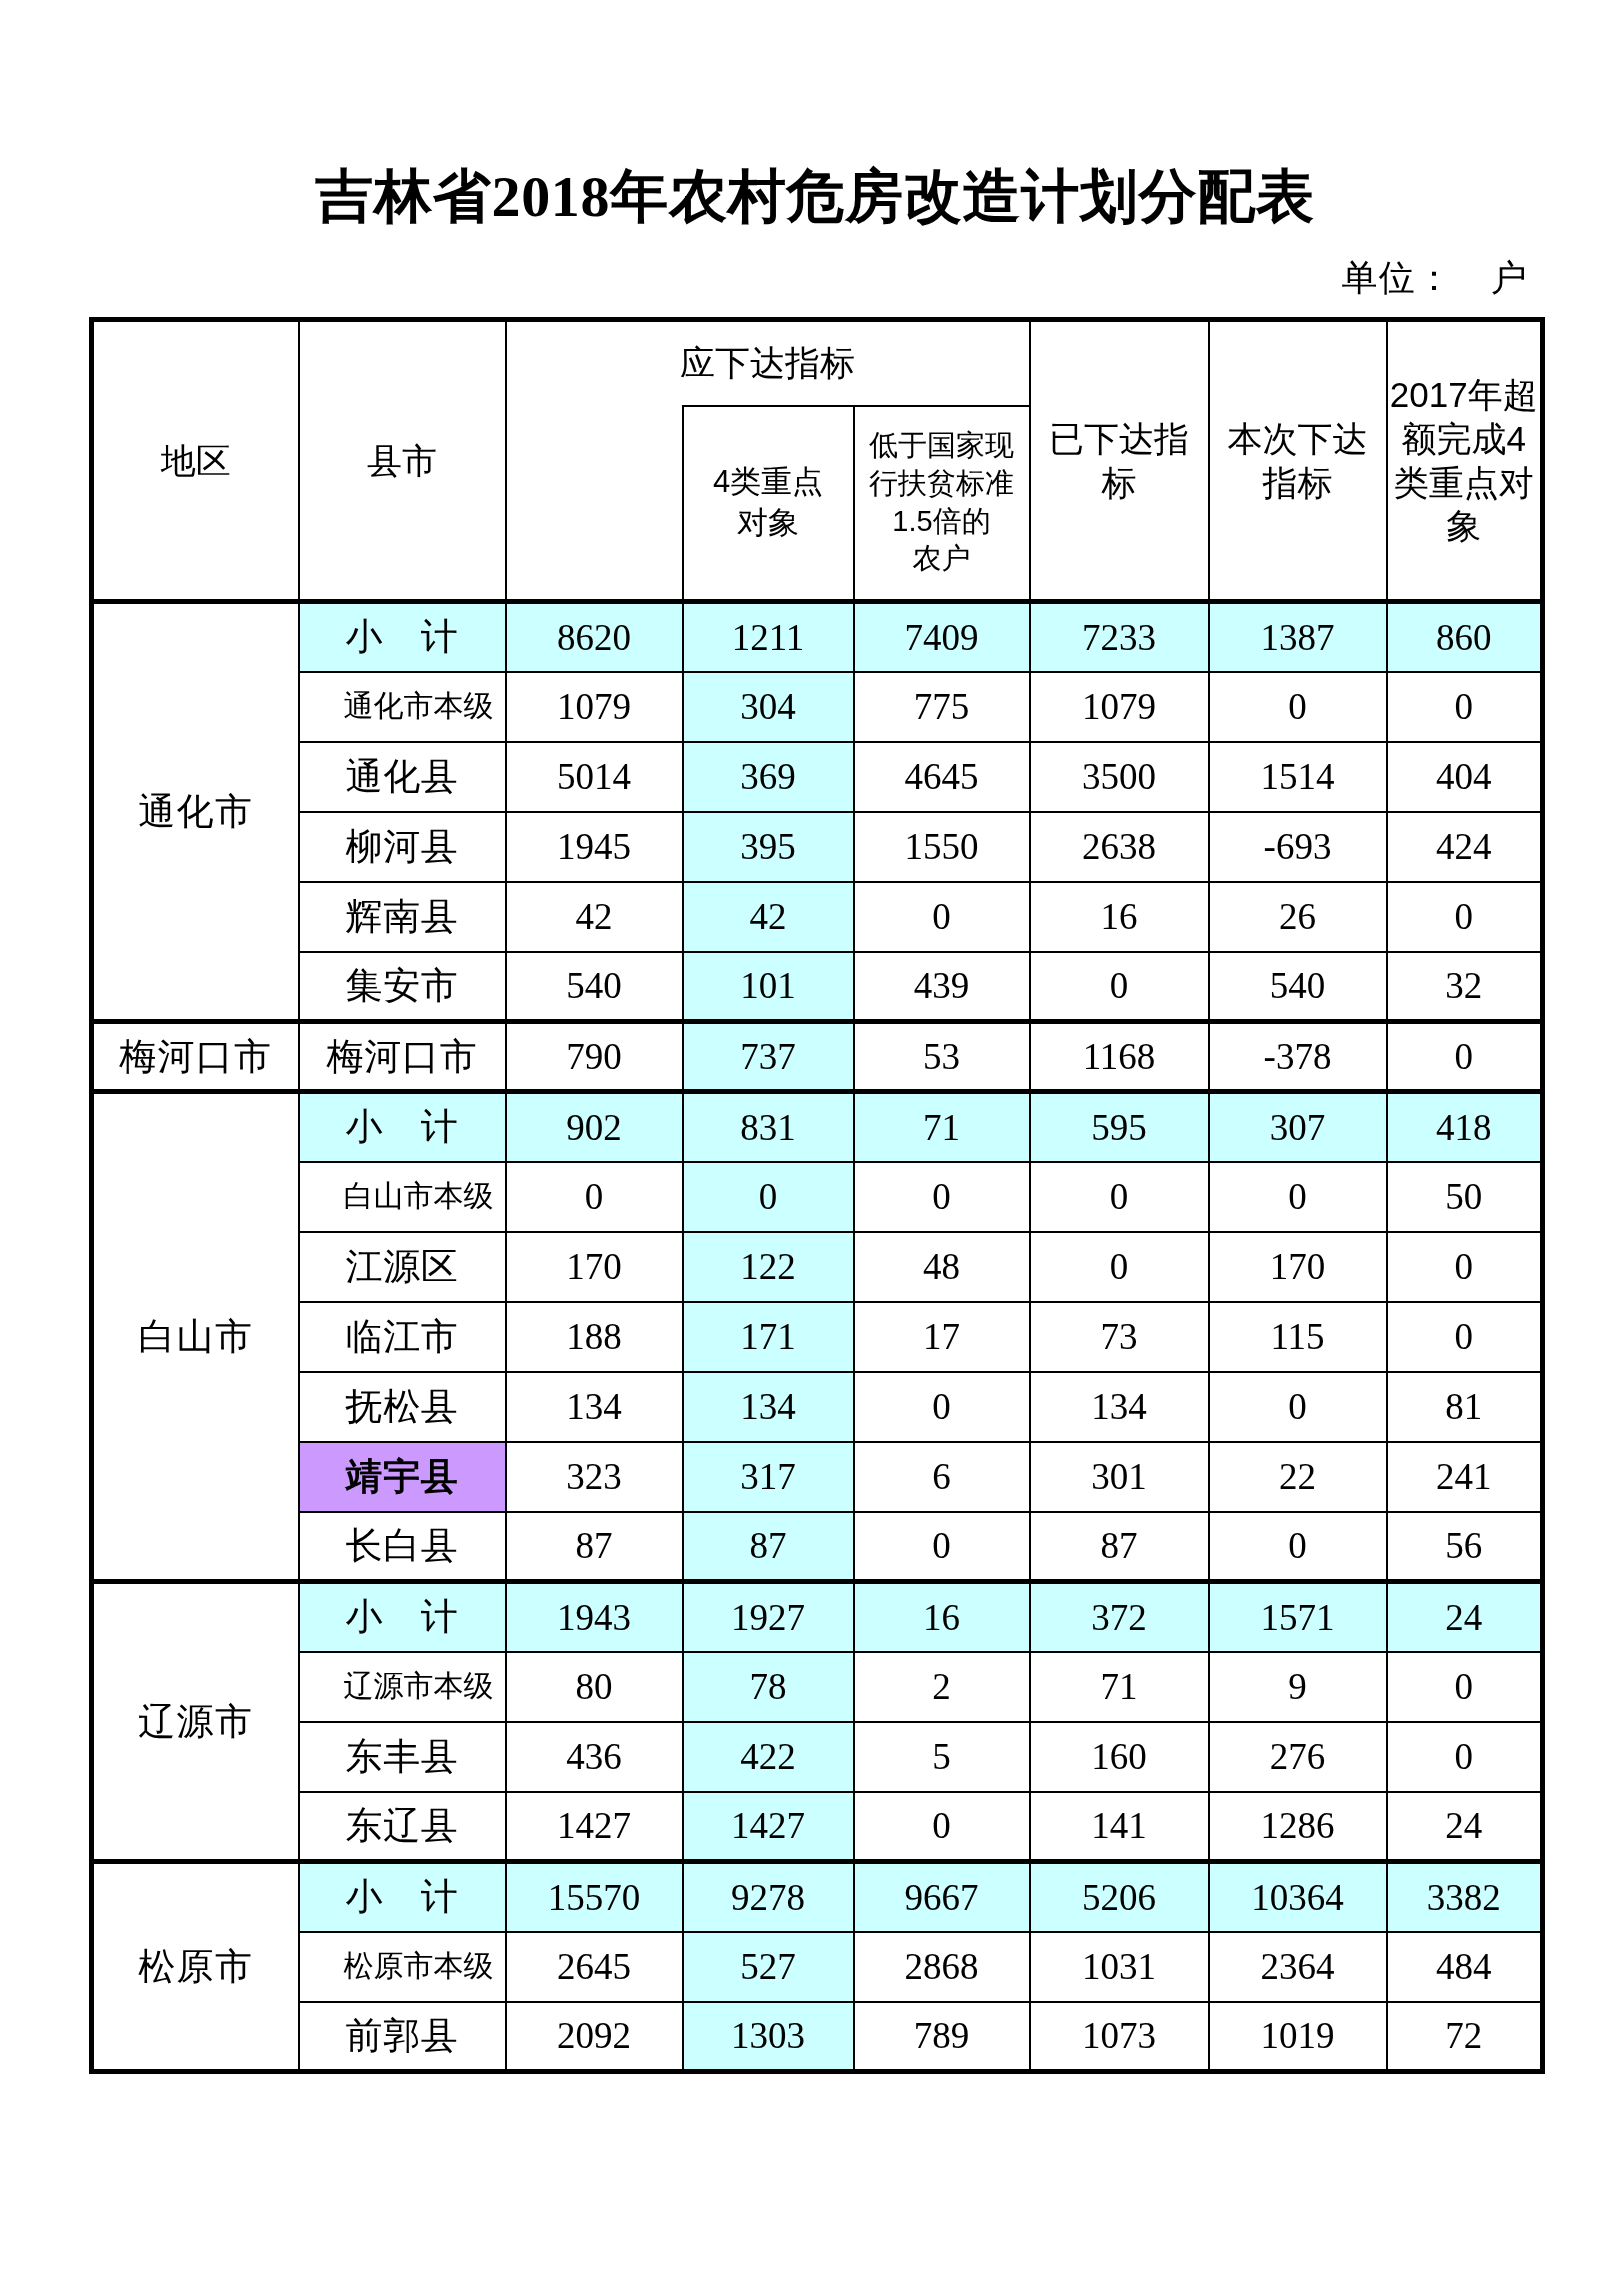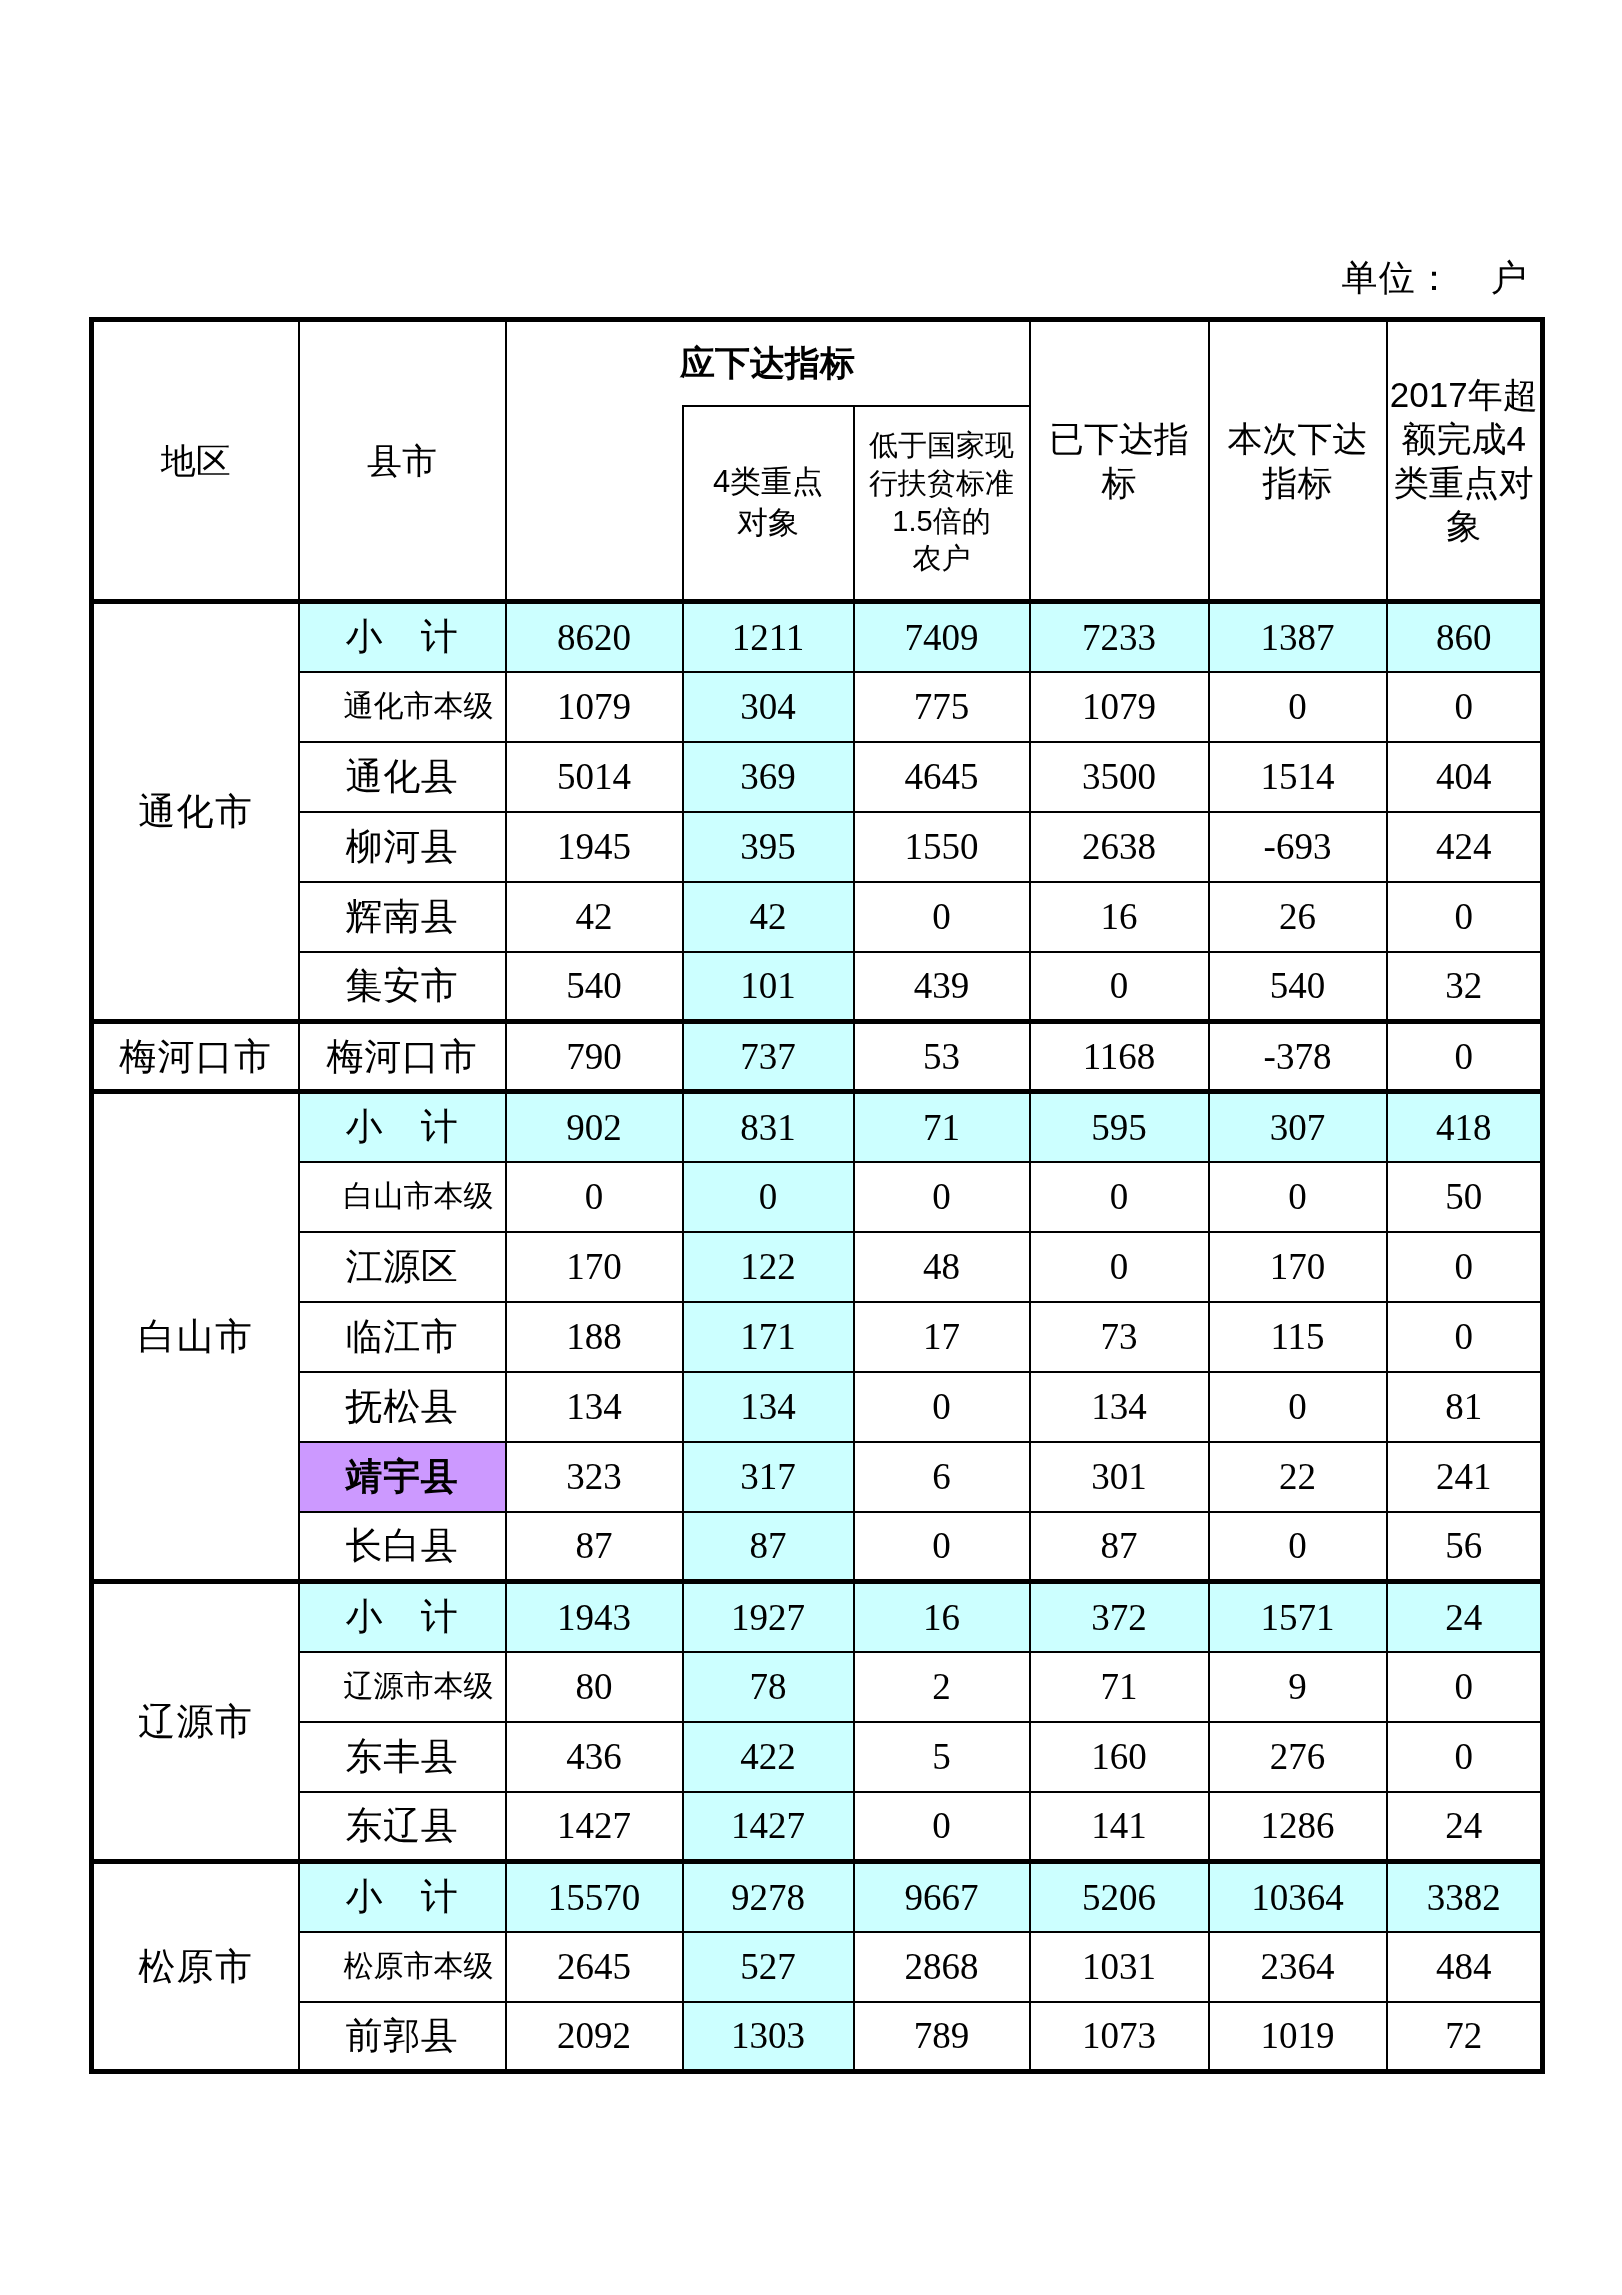--- a/index.html
+++ b/index.html
@@ -19,33 +19,34 @@
   tr.h1{height:86px;}
   tr.h2{height:196px;}
   tbody tr{height:70px;}
   tr.group-start td, tr.group-start th{border-top:5.2px solid #000;}
   .hdr{font-family:"Liberation Sans","DejaVu Sans",sans-serif;font-size:35px;
        line-height:1.25;white-space:pre-line;}
   .hdr-sub1{font-family:"Liberation Sans","DejaVu Sans",sans-serif;font-size:31px;
             line-height:1.3;white-space:pre-line;}
   .hdr-sub2{font-family:"Liberation Sans","DejaVu Sans",sans-serif;font-size:29px;
             line-height:1.3;white-space:pre-line;}
-  .no-bottom{border-bottom:0 !important;font-weight:bold;}
+  .no-bottom{border-bottom:0 !important;}
   .no-top{border-top:0 !important;}
   td.region-cell{font-size:37px;letter-spacing:1.3px;background:#fff;}
   td.county-cell{font-size:37px;letter-spacing:0.7px;}
   td.county-cell.long{font-size:30px;letter-spacing:0;padding-left:33px;}
   td.num{font-size:37px;font-family:"Liberation Serif","DejaVu Serif",serif;}
   .bg-cyan{background:var(--cyan,#CCFFFF);}
   .bg-purple{background:var(--purple,#CC99FF);font-weight:bold;}
 </style>
 </head>
 <body>
 
 <div class="page">
+  <div class="title">吉林省2018年农村危房改造计划分配表</div>
   <div class="unit">单位：　户</div>
 
   <table class="main">
     <colgroup>
       <col style="width:207px">
         <col style="width:207px">
         <col style="width:177px">
       <col style="width:171px">
         <col style="width:176px">
         <col style="width:179px">

